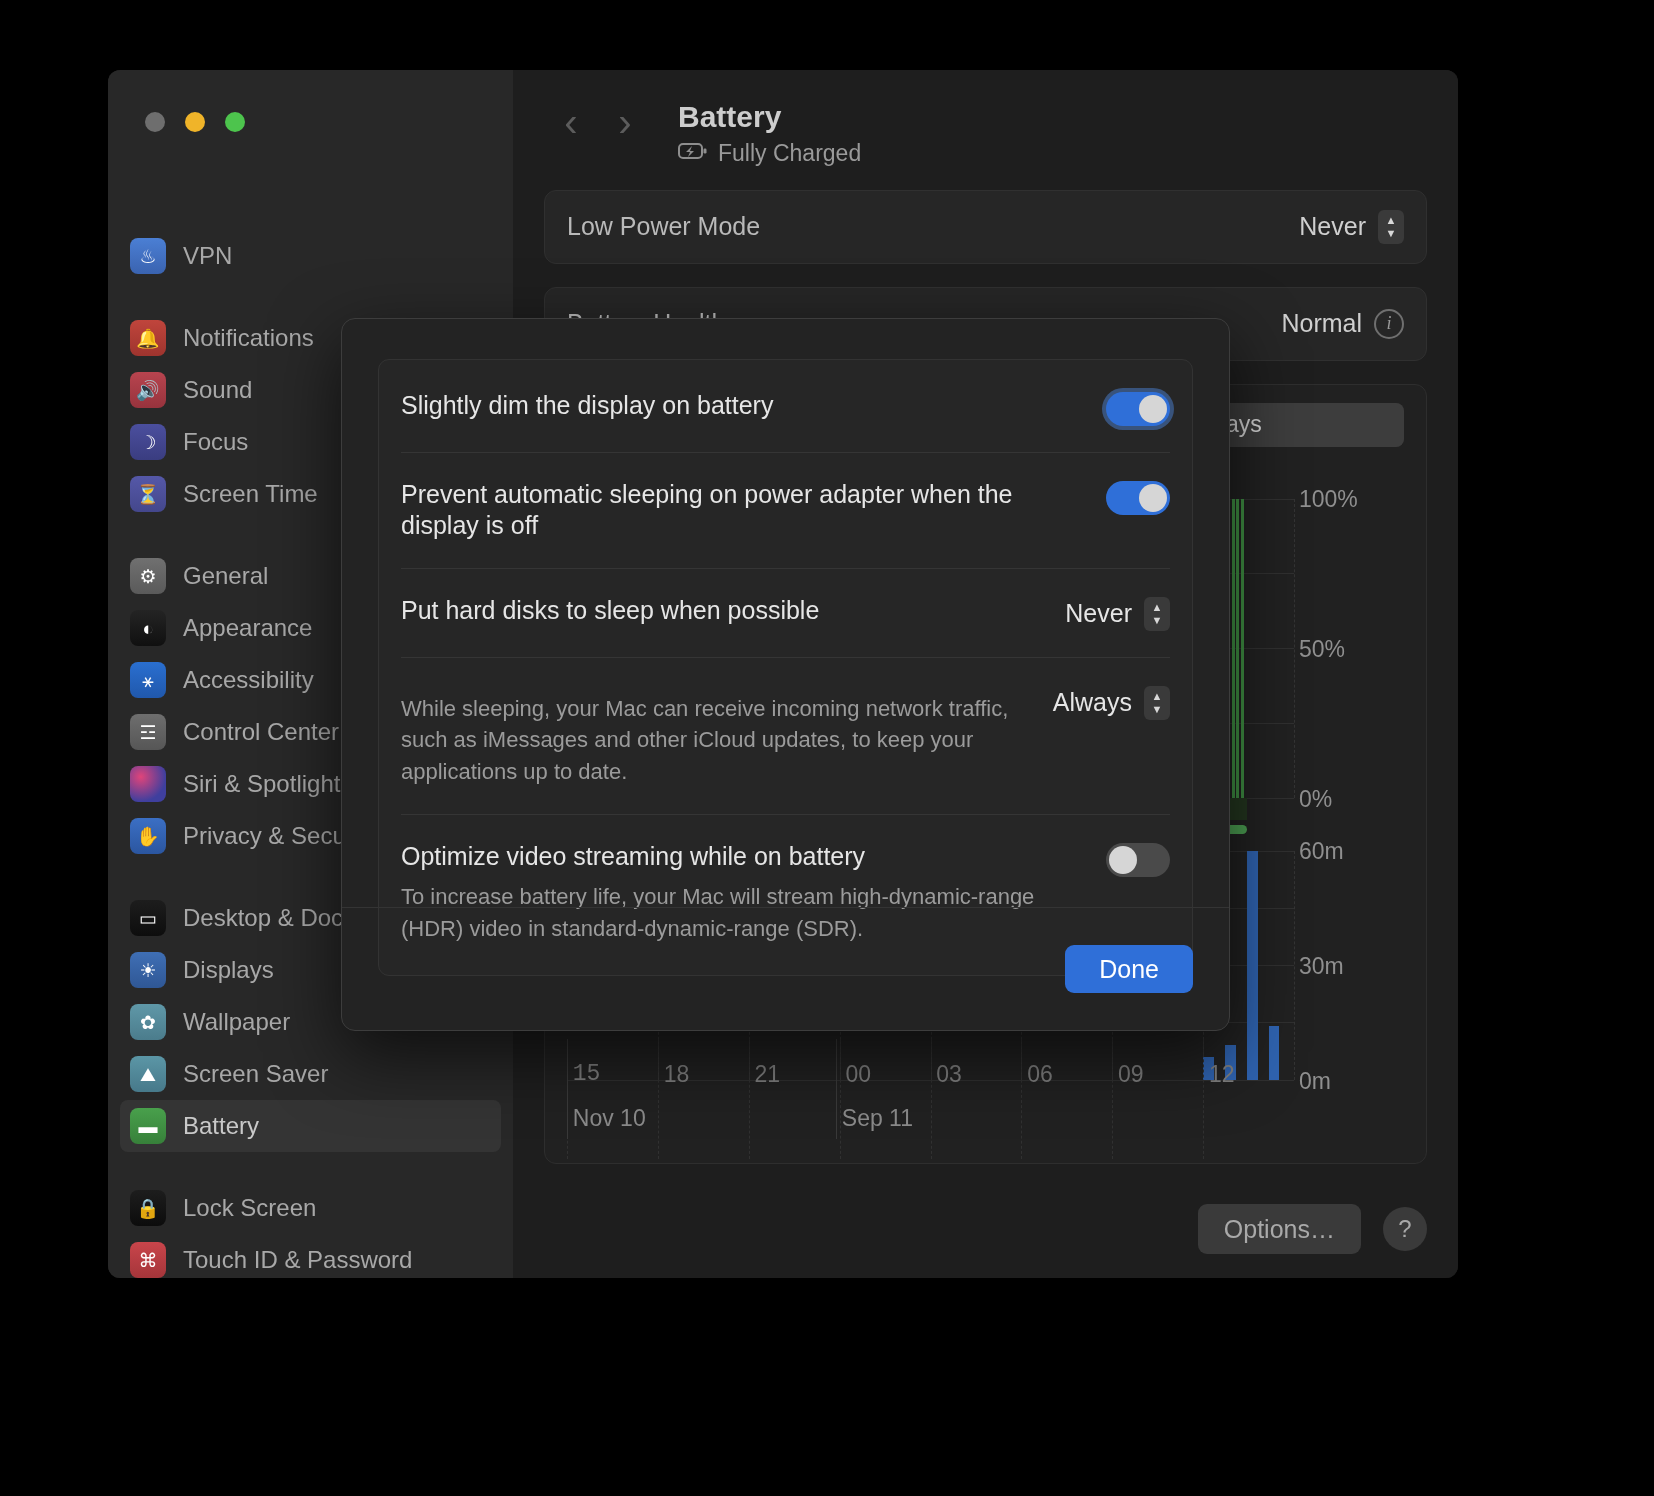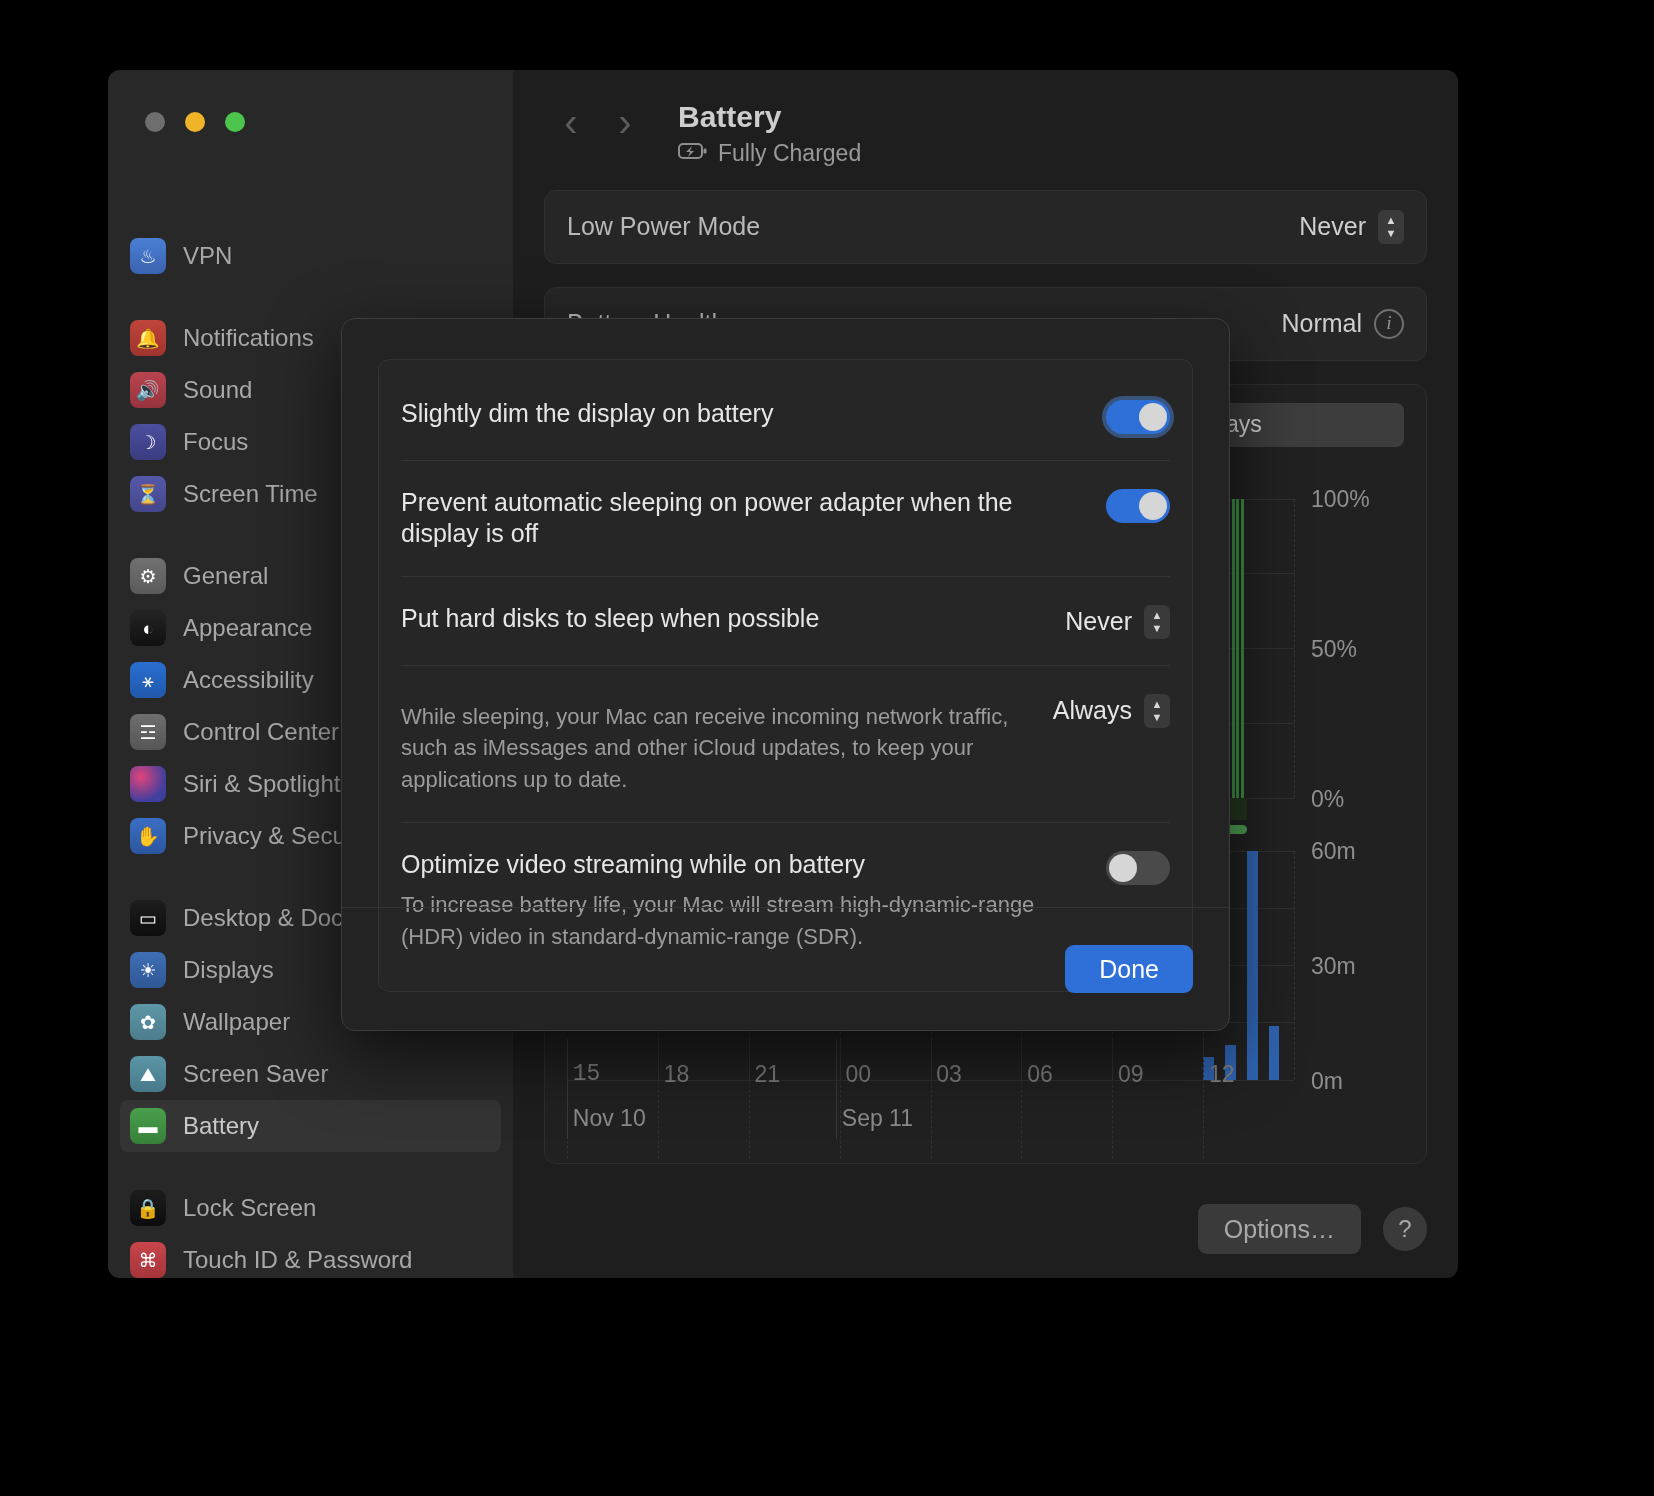--- a/index.html
+++ b/index.html
@@ -276,21 +276,21 @@
     border-left: 1px dashed #343434;
   }
   .ylabels {
     position: absolute;
     right: 0;
     top: 0; bottom: 0;
     width: 105px;
   }
   .ylab {
     position: absolute;
-    left: 12px;
+    left: 0;
     font-size: 23px;
     color: #8f8f8f;
     transform: translateY(-50%);
   }
 
   .bar {
     position: absolute;
     bottom: 0;
   }
   .bar-green { background: #3f8f43; }
@@ -385,21 +385,21 @@
     box-shadow: 0 24px 70px rgba(0,0,0,.65);
   }
   #sheet-card {
     position: absolute;
     left: 36px;
     top: 40px;
     right: 36px;
     background: #262626;
     border: 1px solid #333333;
     border-radius: 11px;
-    padding: 12px 22px;
+    padding: 4px 22px;
   }
   .sheet-row {
     display: flex;
     align-items: flex-start;
     justify-content: space-between;
     gap: 24px;
     padding: 26px 0;
     border-bottom: 1px solid #353535;
   }
   .sheet-row:last-child { border-bottom: none; }

